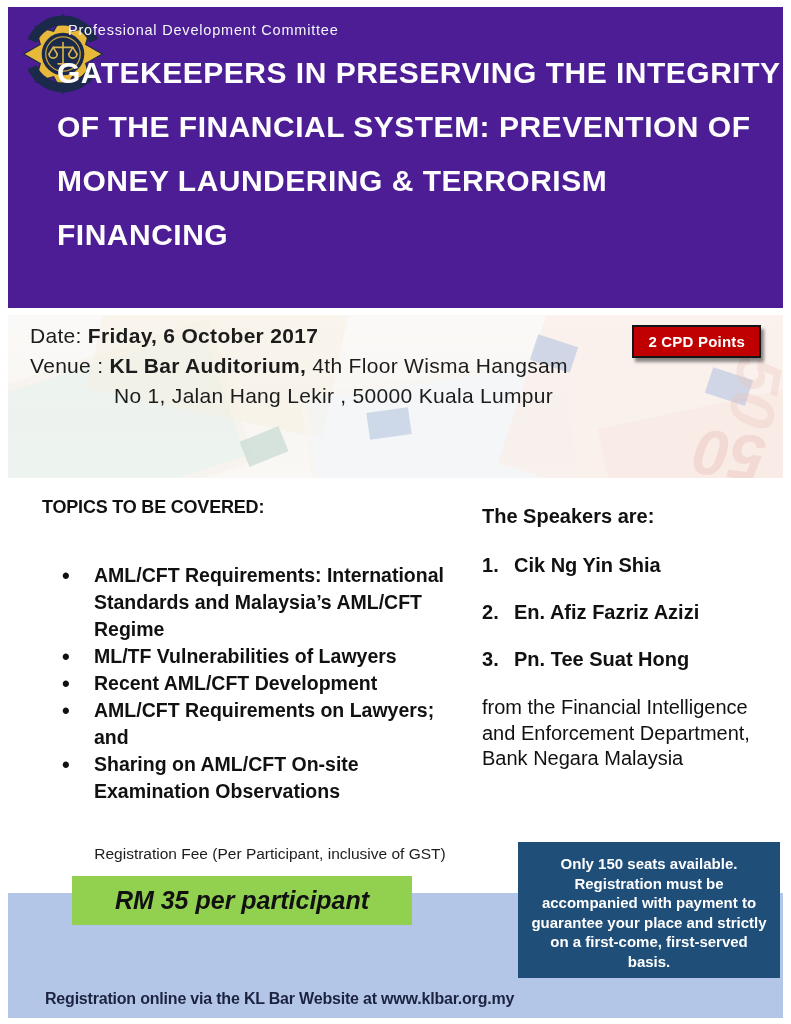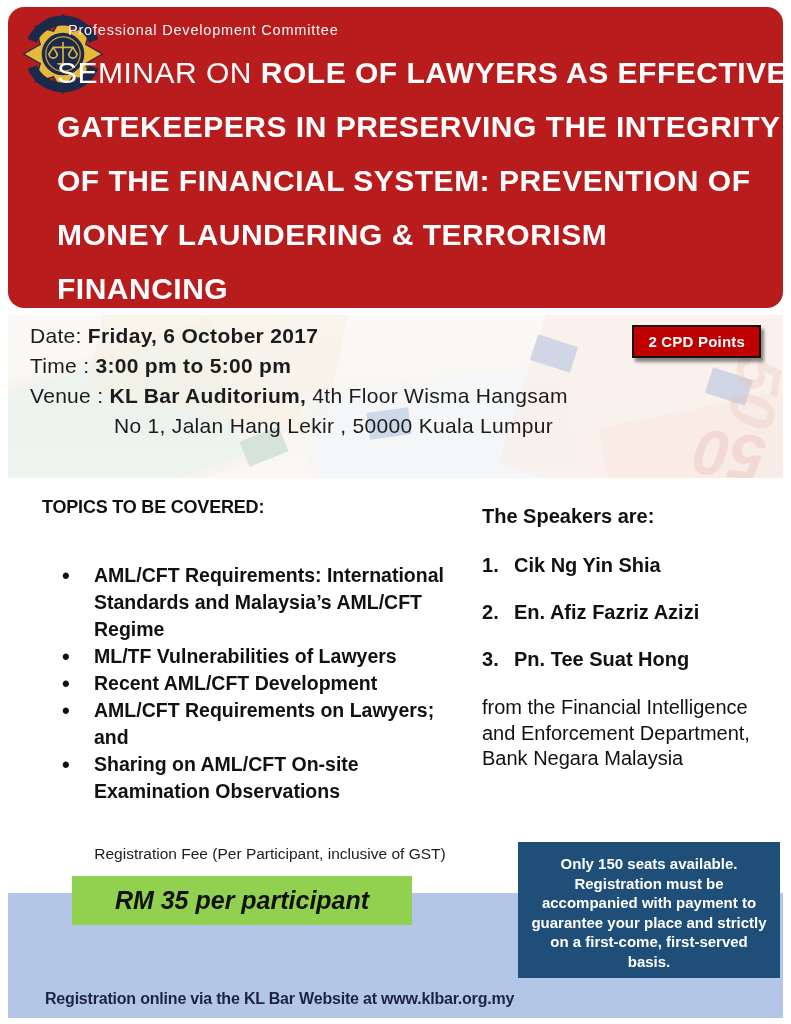--- a/index.html
+++ b/index.html
@@ -5,22 +5,21 @@
   * { margin:0; padding:0; box-sizing:border-box; }
   body { background:#e8e8e8; font-family:"Liberation Sans","DejaVu Sans",sans-serif; }
   .page{
     position:relative; width:791px; height:1024px; margin:0 auto;
     background:#ffffff; overflow:hidden;
   }
 
   
   .header-block{
     position:absolute; left:8px; top:7px; width:775px; height:301px;
-    background:#b91c1c;
-    border-radius:16px;
+    background:#4c1d95;
   }
   .logo{ position:absolute; left:14px; top:5px; width:82px; height:84px; }
   .committee{
     position:absolute; left:60px; top:15px;
     font-size:14.5px; color:#f4f6fb; letter-spacing:.8px; font-weight:400;
   }
   .title{
     position:absolute; left:49px; top:39px; color:#fdfdfd;
     font-size:30px; line-height:54px; letter-spacing:.5px; white-space:nowrap;
   }
@@ -132,21 +131,20 @@
           <path d="M38 42 l-5 8 M38 42 l5 8"></path>
           <path d="M33 50 A5 5 0 0 0 43 50"></path>
           <path d="M62 42 l-5 8 M62 42 l5 8"></path>
           <path d="M57 50 A5 5 0 0 0 67 50"></path>
           <path d="M44 62 H56"></path>
         </g>
       </svg>
     </div>
     <div class="committee">Professional Development Committee</div>
     <div class="title">
-      <div><span class="t-light">SEMINAR ON </span><span class="t-bold">ROLE OF LAWYERS AS EFFECTIVE</span></div>
       <div class="t-bold">GATEKEEPERS IN PRESERVING THE INTEGRITY</div>
       <div class="t-bold">OF THE FINANCIAL SYSTEM: PREVENTION OF</div>
       <div class="t-bold">MONEY LAUNDERING &amp; TERRORISM</div>
       <div class="t-bold">FINANCING</div>
     </div>
   </div>
 
   <div class="info-section">
     <div class="note n1"></div>
     <div class="note n2"></div>
@@ -156,21 +154,20 @@
     <div class="chip c1"></div>
     <div class="chip c2"></div>
     <div class="chip c3"></div>
     <div class="chip c4"></div>
     <div class="watermark w1">50</div>
     <div class="watermark w2">50</div>
     <div class="info-veil"></div>
 
     <div class="info-text">
       <div><span>Date: </span><span class="b">Friday, 6 October 2017</span></div>
-      <div><span>Time : </span><span class="b">3:00 pm to 5:00 pm</span></div>
       <div><span>Venue : </span><span class="b">KL Bar Auditorium,</span><span> 4th Floor Wisma Hangsam</span></div>
       <div class="addr2">No 1, Jalan Hang Lekir , 50000 Kuala Lumpur</div>
     </div>
 
     <div class="cpd-badge">2 CPD Points</div>
   </div>
 
   <div class="topics">
     <div class="topics-heading">TOPICS TO BE COVERED:</div>
     <ul>

